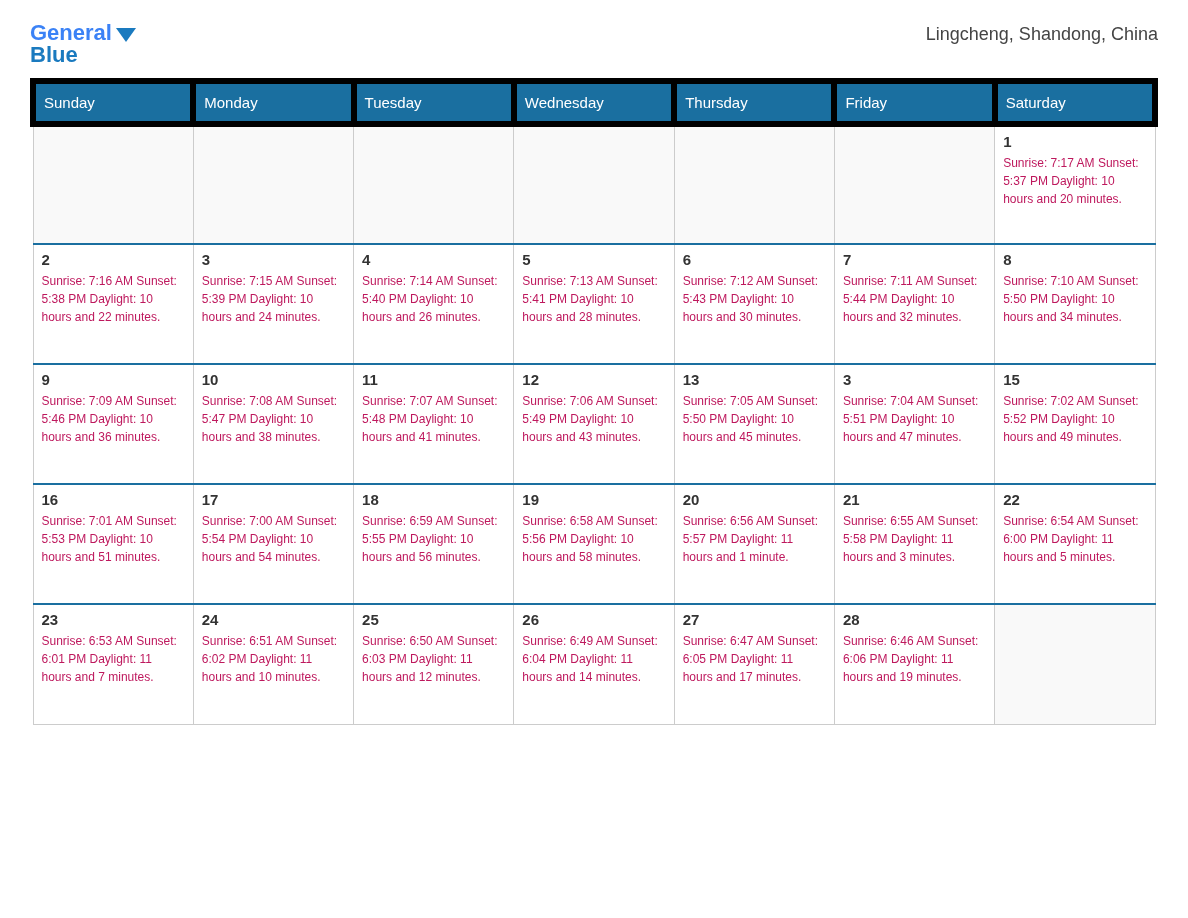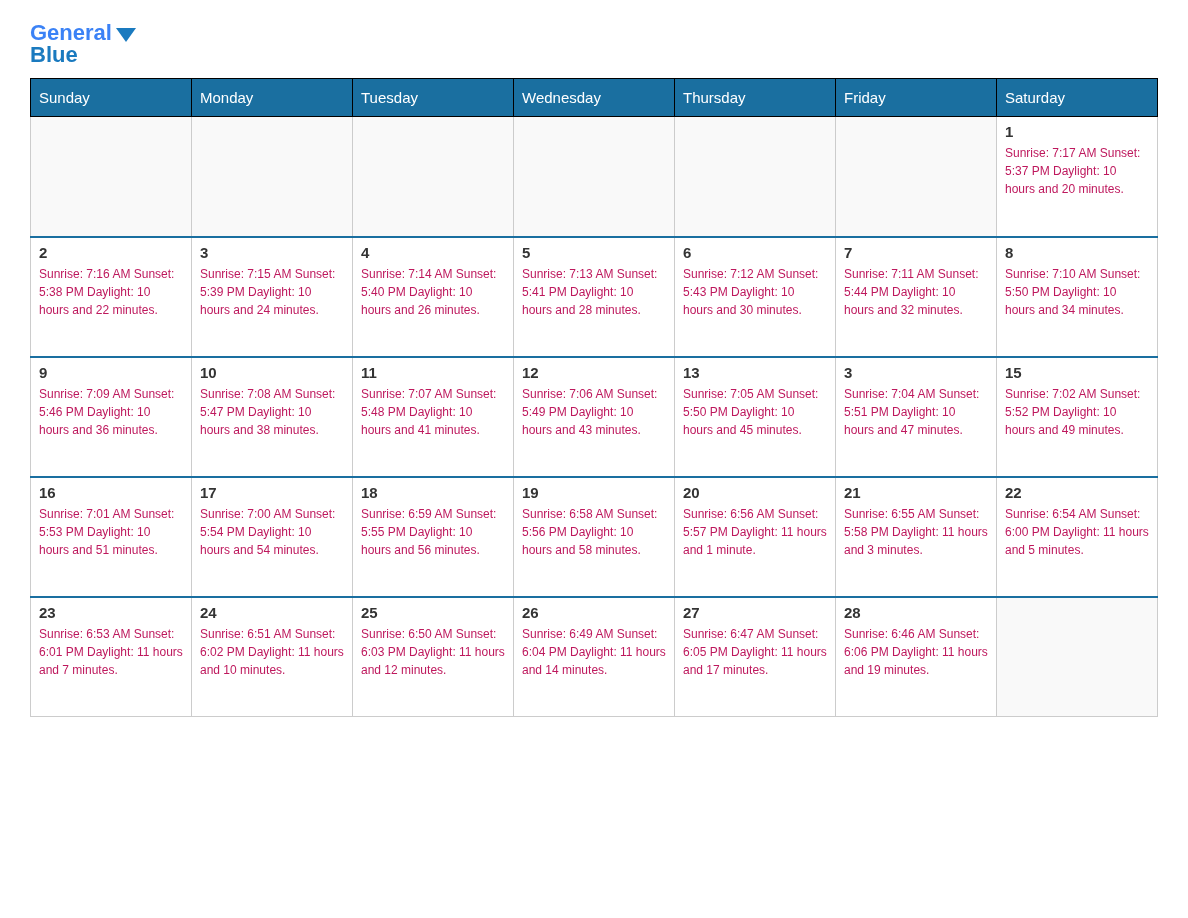--- a/index.html
+++ b/index.html
@@ -64,21 +64,21 @@
       border-collapse: collapse;
       margin-top: 8px;
     }
     .calendar th {
       background-color: #1a6fa0;
       color: #fff;
       padding: 10px 8px;
       text-align: left;
       font-size: 15px;
       font-weight: normal;
-      border: 1px solid #000000;
+      border: 6px solid #000000;
     }
     .calendar td {
       vertical-align: top;
       border: 1px solid #ccc;
       padding: 6px 8px;
       width: calc(100% / 7);
       height: 120px;
       font-size: 13px;
       color: #333;
       background: #fff;
@@ -106,20 +106,21 @@
 
 <div class="header">
   <div class="logo">
     <div class="logo-top">
       <span class="logo-general">General</span>
       <div class="logo-arrow"></div>
     </div>
     <span class="logo-blue">Blue</span>
   </div>
   <div class="title-section">
+    <div class="location">Lingcheng, Shandong, China</div>
   </div>
 </div>
 
 <table class="calendar">
   <thead>
     <tr>
     <th>Sunday</th>
         <th>Monday</th>
         <th>Tuesday</th>
         <th>Wednesday</th>

